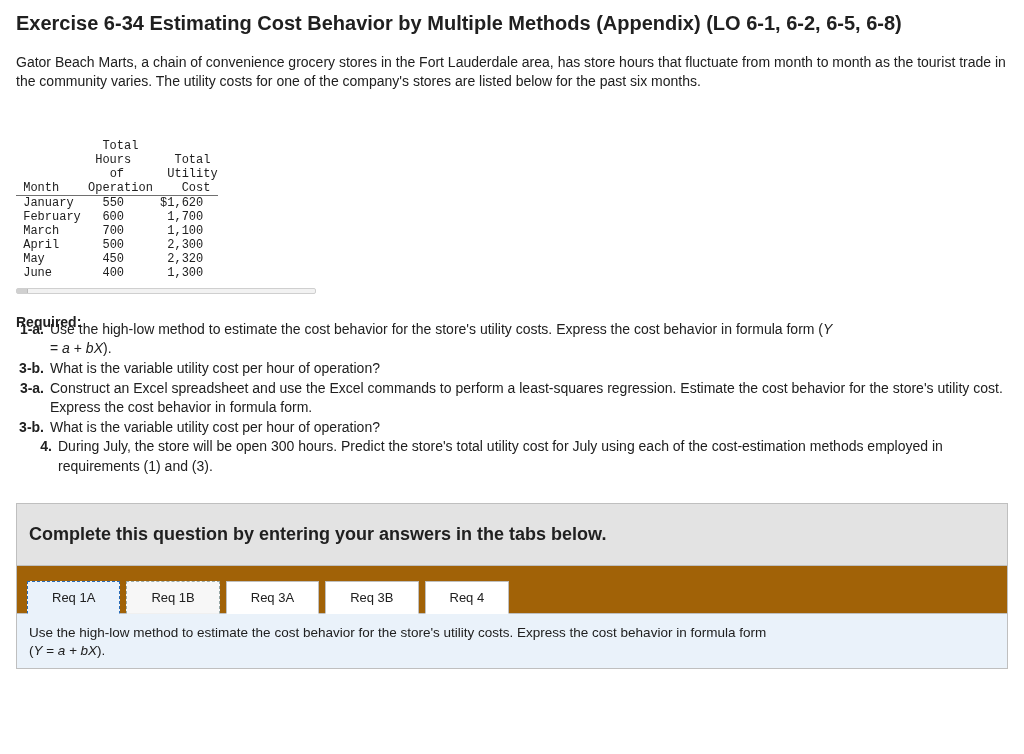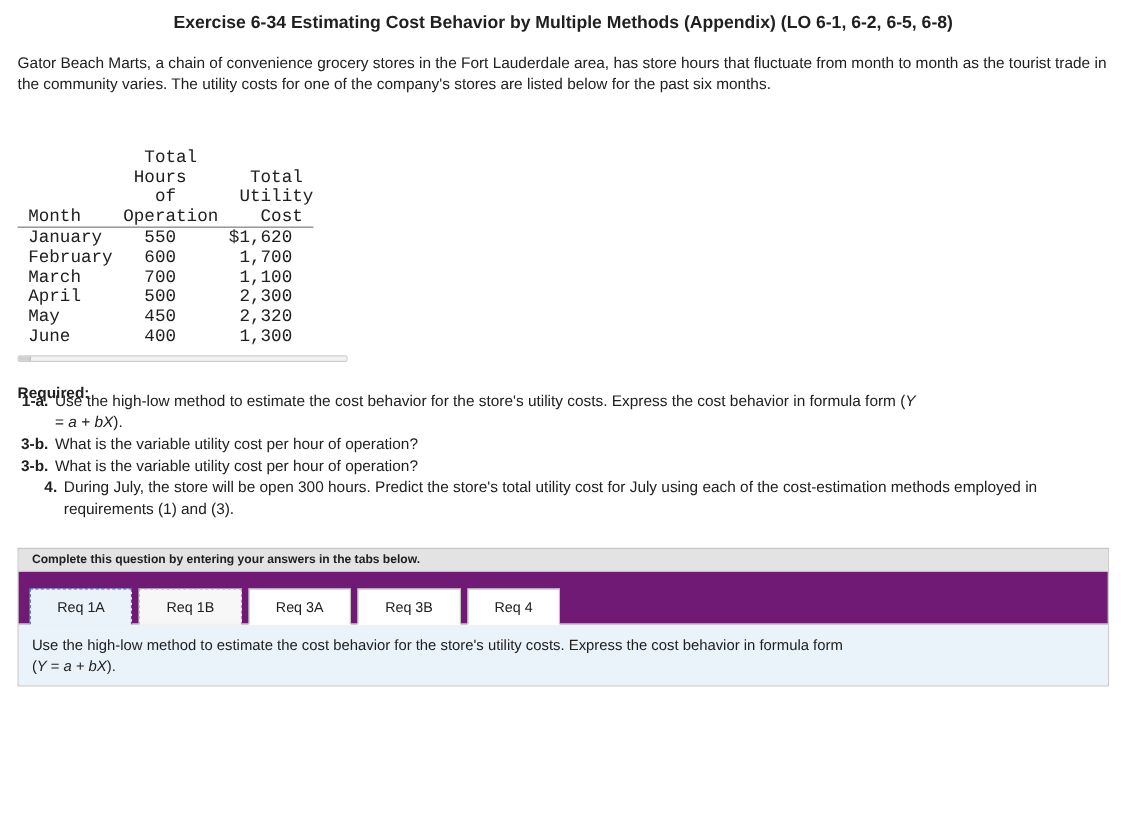--- a/index.html
+++ b/index.html
@@ -6,33 +6,32 @@
   body {
     margin: 0;
     padding: 12px 16px;
     font-family: Arial, Helvetica, sans-serif;
     font-size: 14px;
     color: #202020;
     background: #ffffff;
     width: 1024px;
   }
   h2.title {
-    font-size: 16px;
+    font-size: 20px;
     font-weight: bold;
     margin: 0 0 18px 0;
-    text-align: center;
   }
   p.intro {
     margin: 0 0 24px 0;
     line-height: 1.35;
   }
   .data-block {
     font-family: "Courier New", Courier, monospace;
     white-space: pre;
-    font-size: 16px;
+    font-size: 12px;
     margin: 24px 0 8px 0;
     display: inline-block;
     padding-right: 20px;
   }
   .data-header { border-bottom: 1px solid #707070; }
   .fake-scroll {
     height: 6px;
     background: #f2f2f2;
     border: 1px solid #cfcfcf;
     border-radius: 2px;
@@ -58,30 +57,30 @@
   .req-row .num { width: 34px; flex: 0 0 34px; text-align: right; padding-right: 6px; }
   .req-row .num b { font-weight: bold; }
   .req-row .txt { flex: 1; }
   .req-row.indent2 .num { width: 42px; flex: 0 0 42px; }
   .answer-area {
     margin-top: 26px;
     border: 1px solid #bfbfbf;
   }
   .instruction-bar {
     background: #e3e3e3;
-    padding: 4px 12px;
+    padding: 20px 12px;
     font-weight: bold;
     border-bottom: 1px solid #bfbfbf;
-    font-size: 11px;
+    font-size: 18px;
   }
   .tab-row {
     display: flex;
     gap: 6px;
     padding: 14px 10px 0 10px;
-    background: #701a75;
+    background: #a16207;
   }
   .tab {
     padding: 8px 24px;
     font-size: 13px;
     background: #ffffff;
     border: 1px solid #bfbfbf;
     border-bottom: 1px solid #ffffff;
     position: relative;
     top: 1px;
     cursor: pointer;
@@ -137,20 +136,24 @@
     <div class="txt">
       <span>Use the high-low method to estimate the cost behavior for the store's utility costs. Express the cost behavior in formula form (</span><span class="italic">Y</span><br>
       <span>= <span class="italic">a</span> + <span class="italic">bX</span>).</span>
     </div>
   </div>
   <div class="req-row">
     <div class="num"><b>3-b.</b></div>
     <div class="txt">What is the variable utility cost per hour of operation?</div>
   </div>
   <div class="req-row">
+    <div class="num"><b>3-a.</b></div>
+    <div class="txt">Construct an Excel spreadsheet and use the Excel commands to perform a least-squares regression. Estimate the cost behavior for the store's utility cost. Express the cost behavior in formula form.</div>
+  </div>
+  <div class="req-row">
     <div class="num"><b>3-b.</b></div>
     <div class="txt">What is the variable utility cost per hour of operation?</div>
   </div>
   <div class="req-row indent2">
     <div class="num"><b>4.</b></div>
     <div class="txt">During July, the store will be open 300 hours. Predict the store's total utility cost for July using each of the cost-estimation methods employed in requirements (1) and (3).</div>
   </div>
 </div>
 
 

